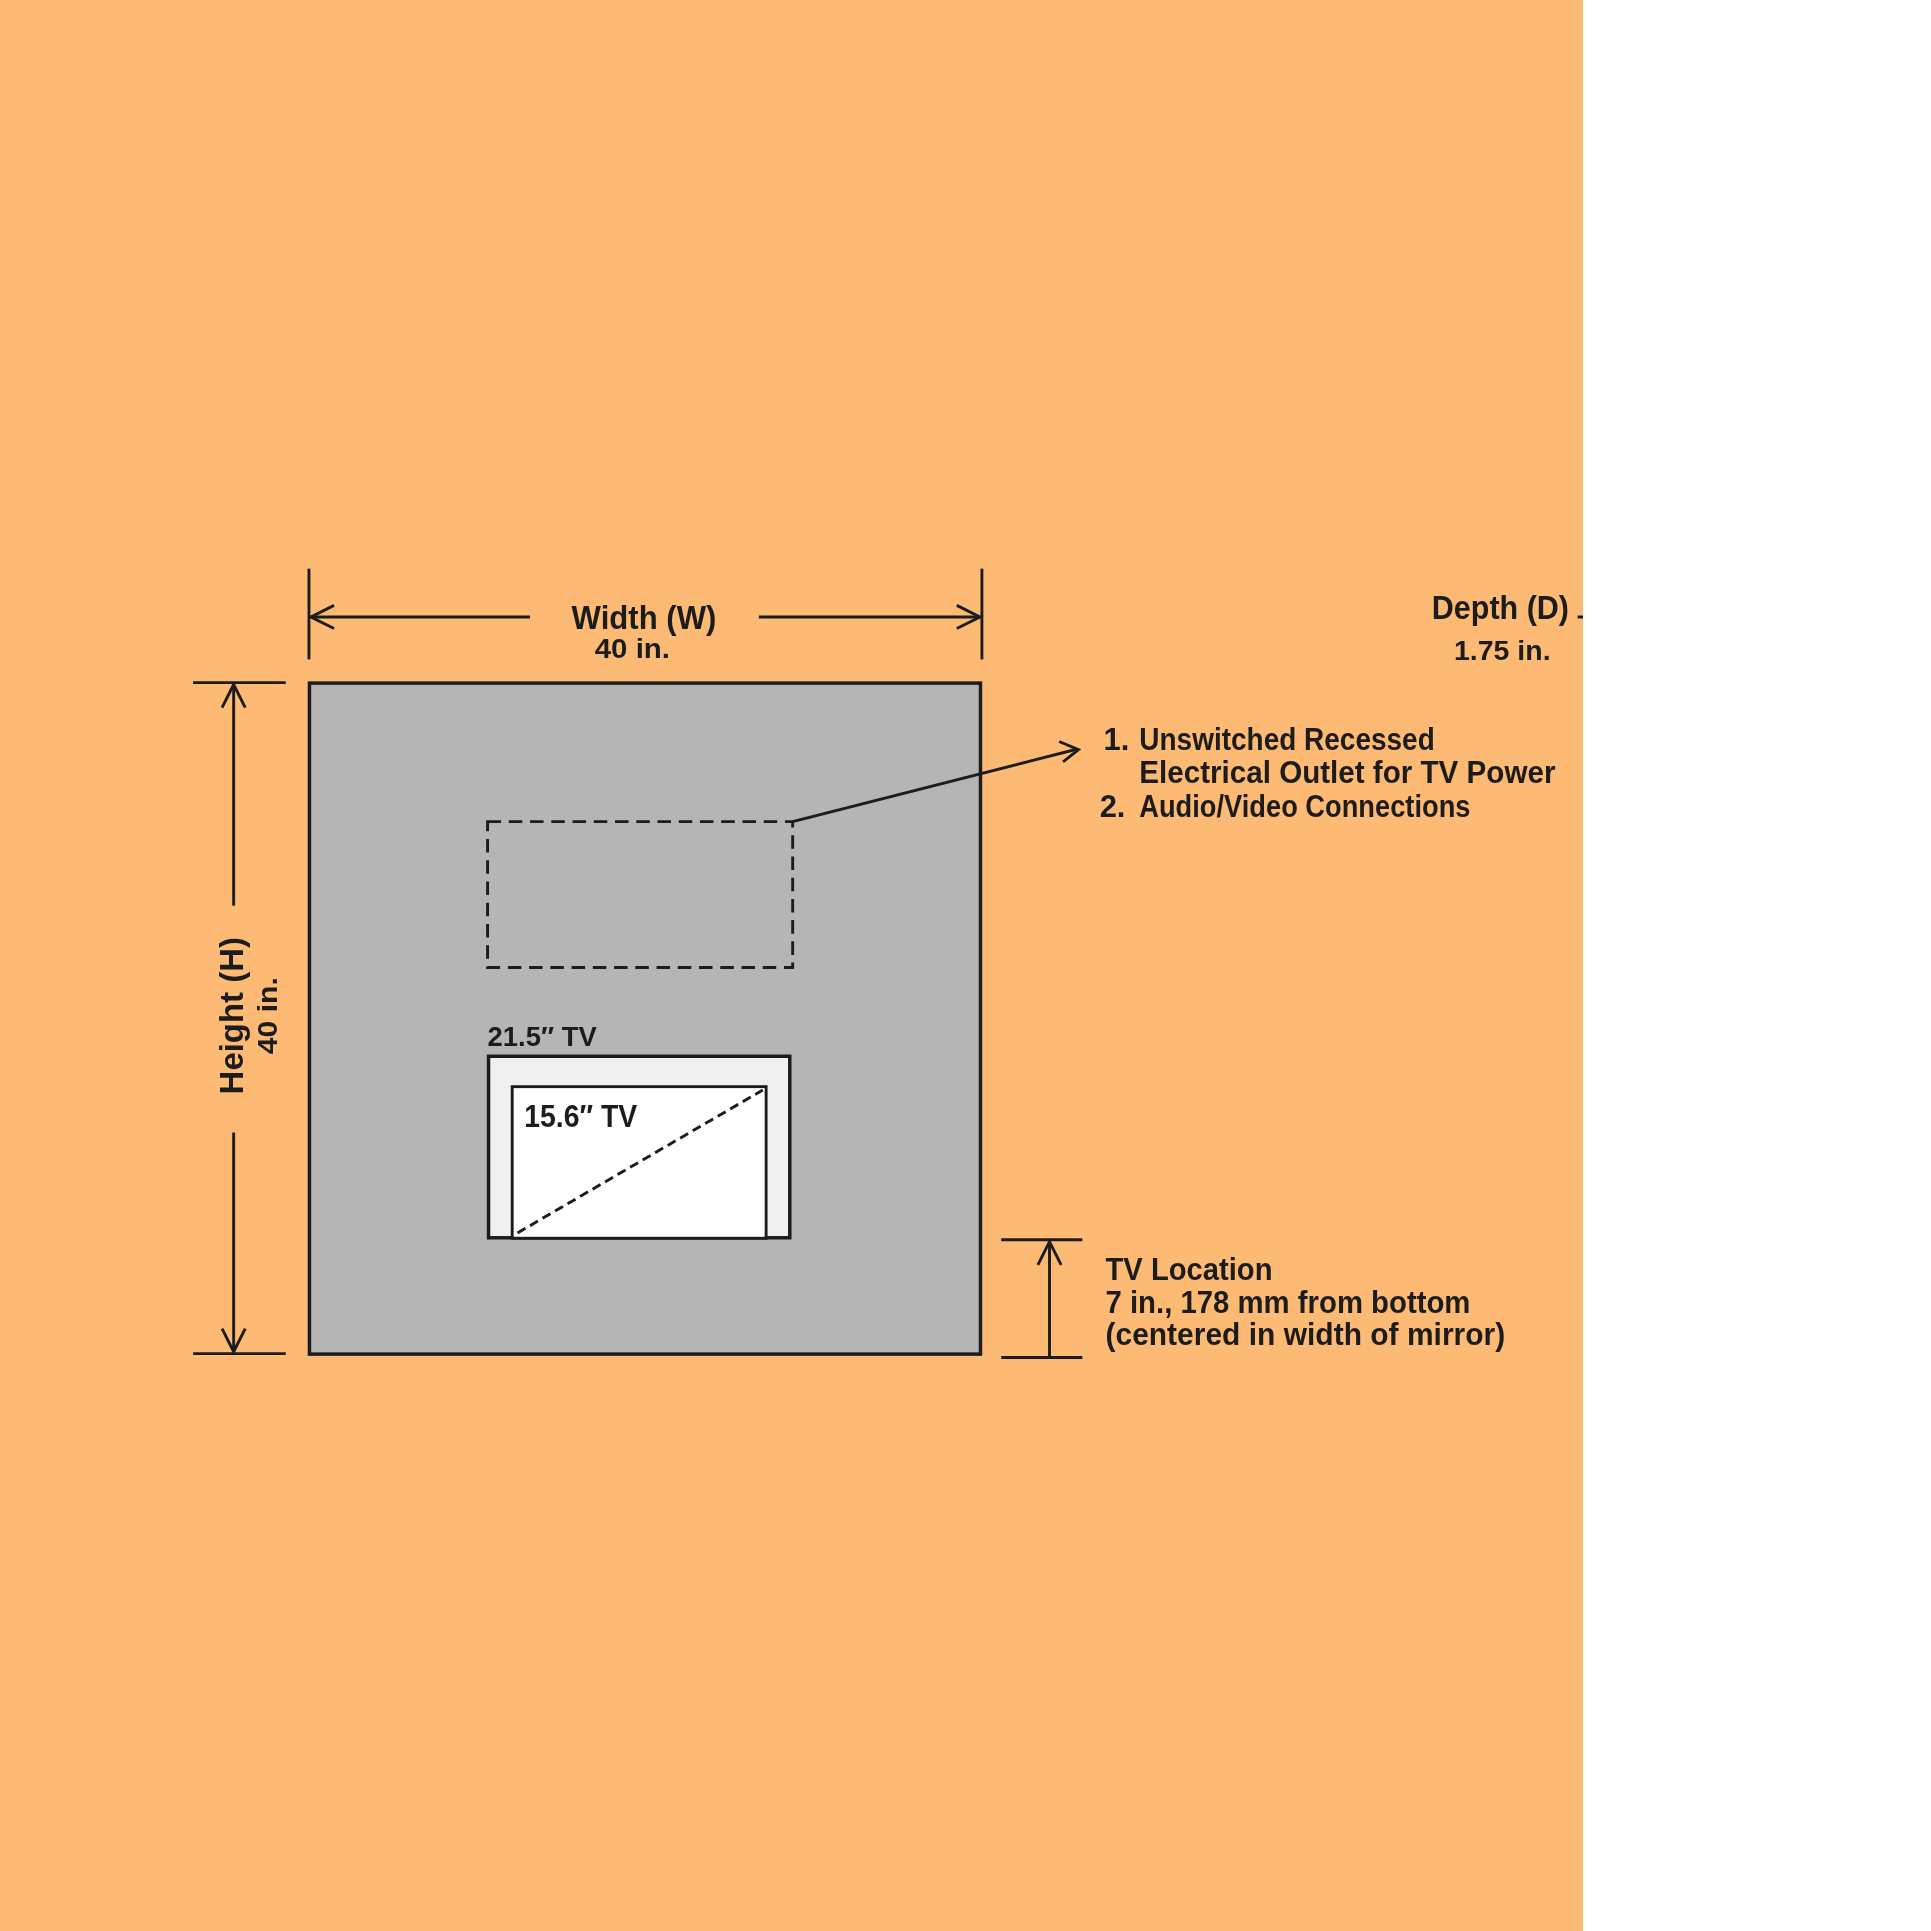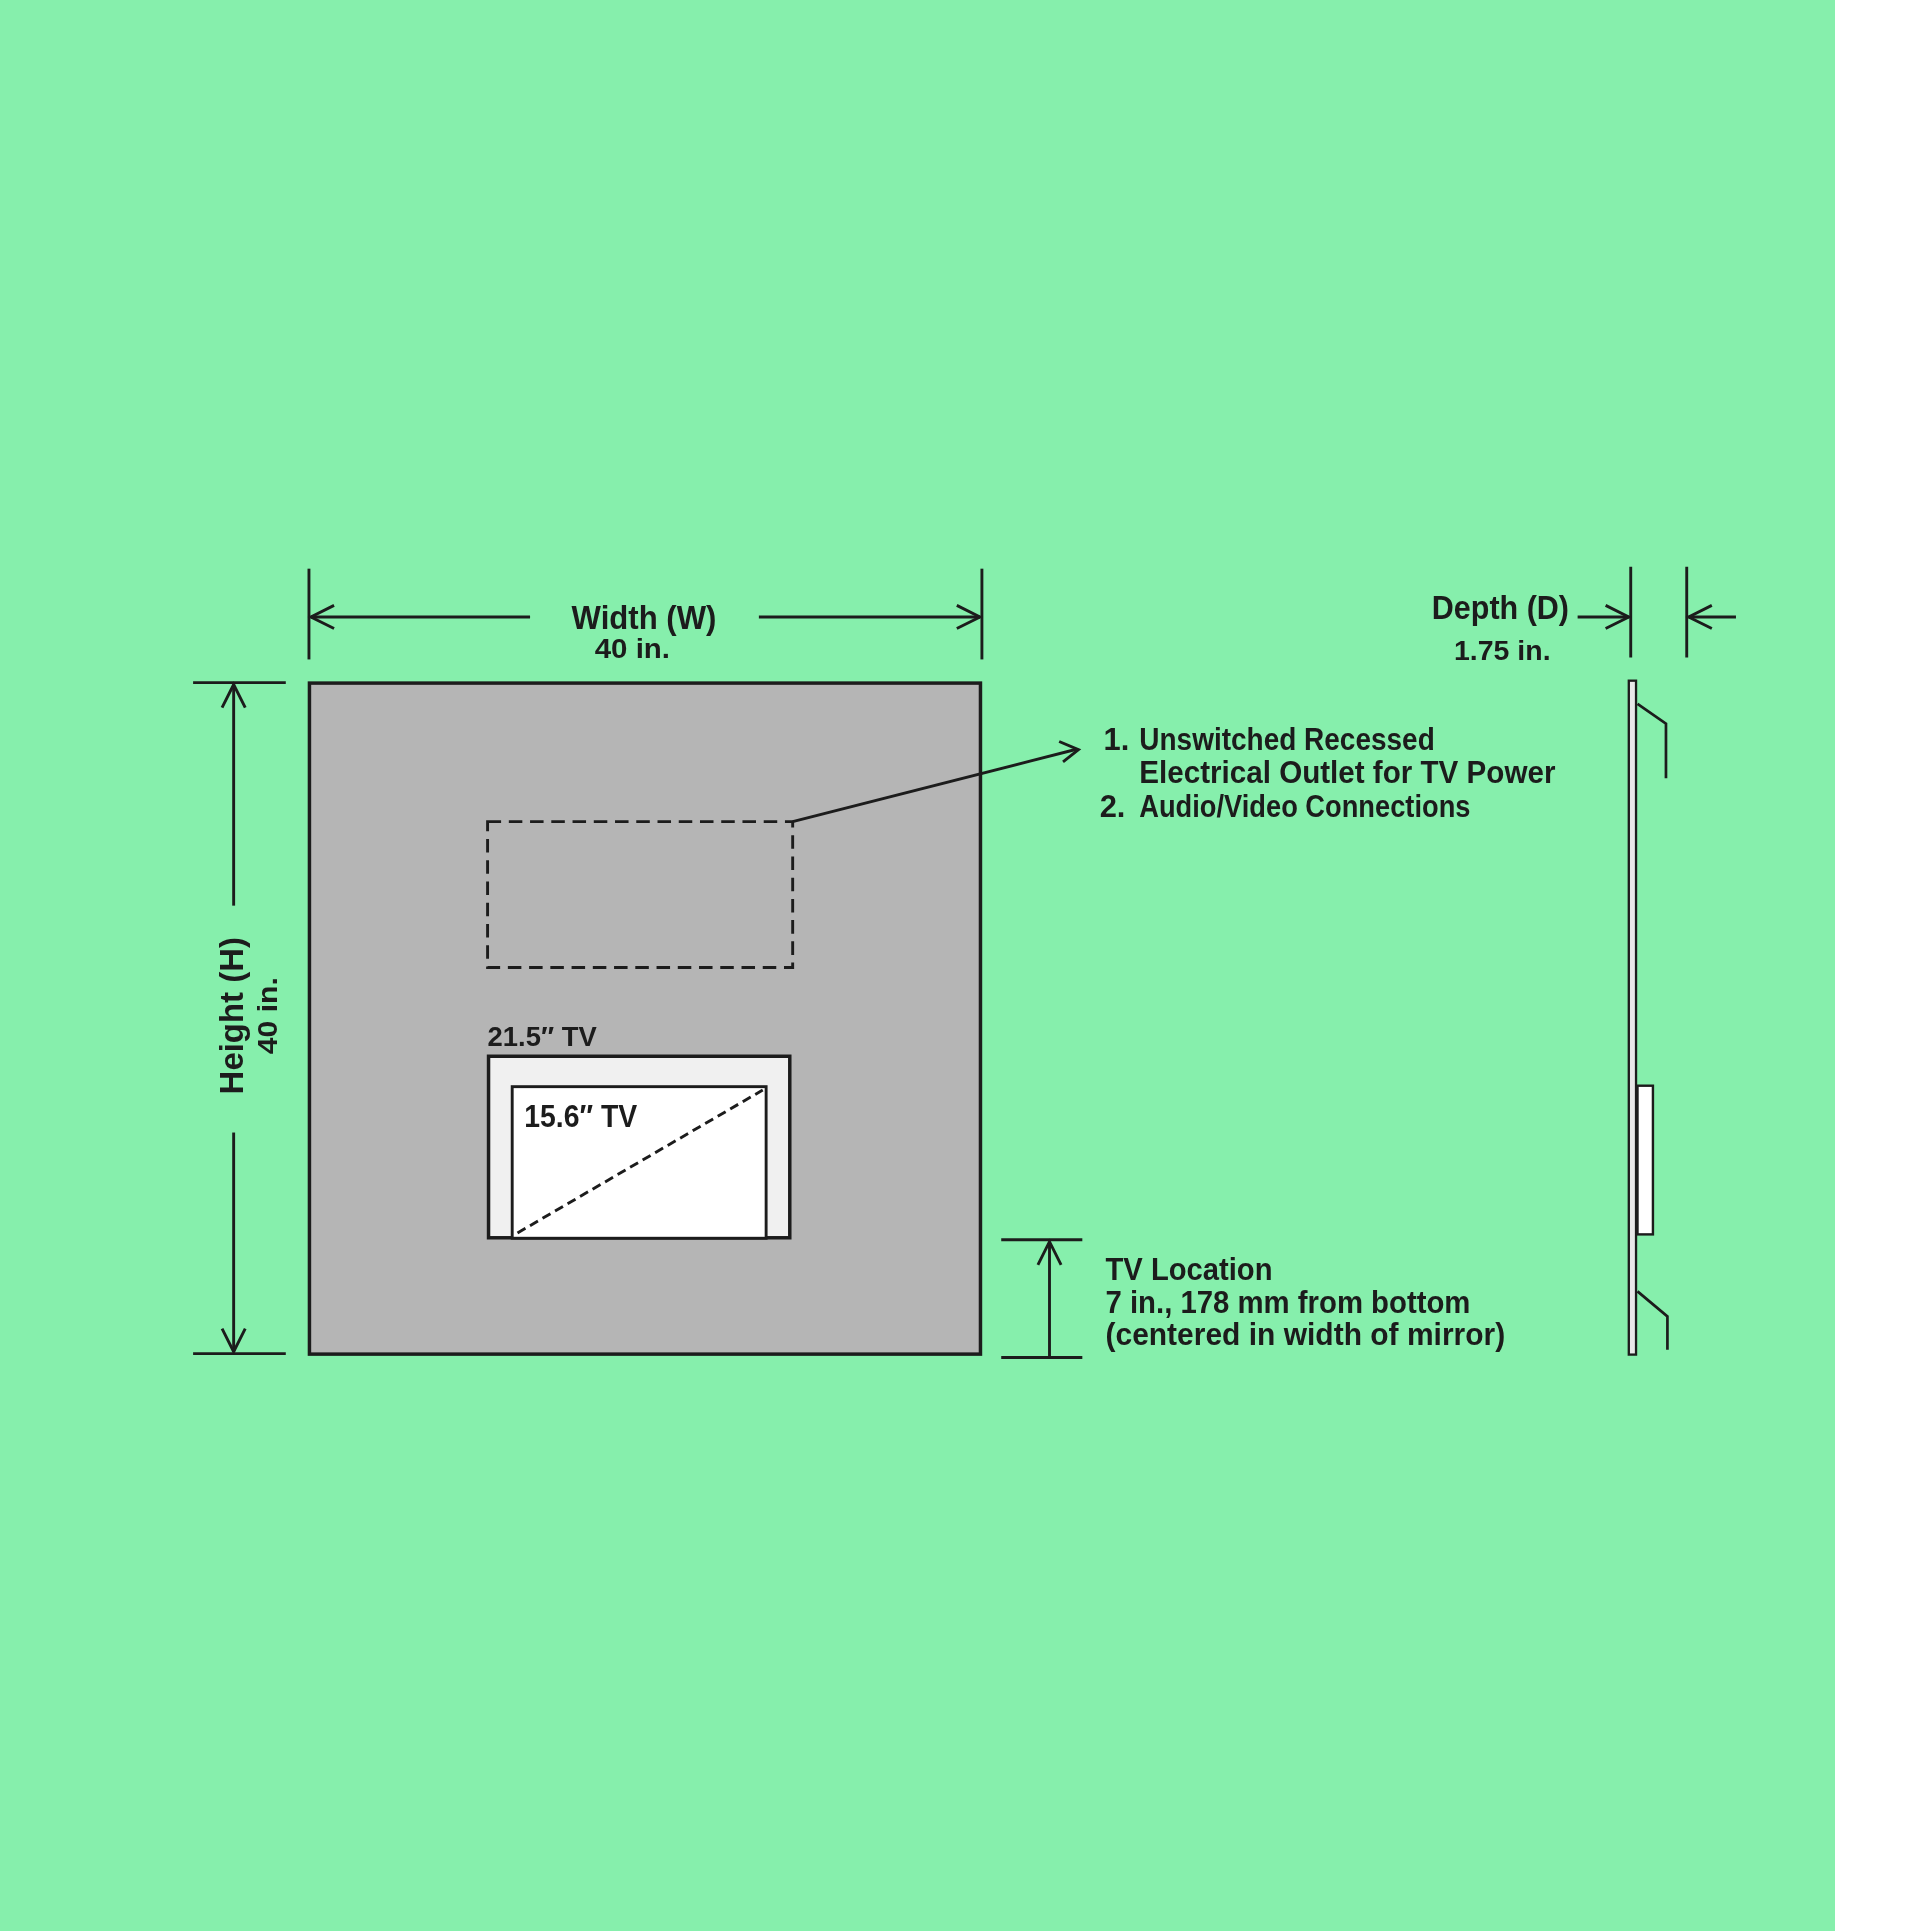--- a/index.html
+++ b/index.html
@@ -1,16 +1,16 @@
 <!DOCTYPE html>
 <html><head>
 <meta charset="utf-8">
 <style>
   html,body{margin:0;padding:0;background:#ffffff;}
-  .canvas{position:relative;width:1835px;height:1931px;background:#86efac;overflow:hidden;}
+  .canvas{position:relative;width:1583px;height:1931px;background:#fdba74;overflow:hidden;}
   svg{position:absolute;left:0;top:0;}
   text{font-family:"Liberation Sans", sans-serif;font-weight:bold;fill:#1c1c1c;}
 </style>
 </head>
 <body>
 <div class="canvas">
 <svg width="1931" height="1931" viewBox="0 0 2000 2000">
 
   <rect x="320.5" y="707.5" width="695" height="695" fill="#b5b5b5" stroke="#1c1c1c" stroke-width="3.6"></rect>
 

